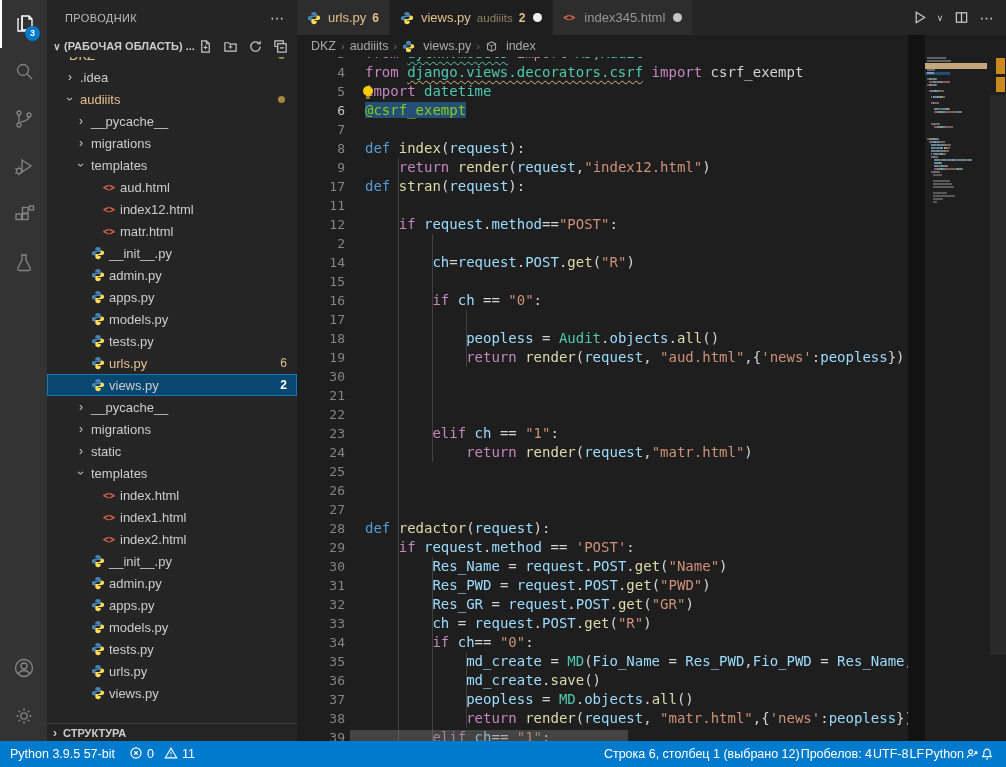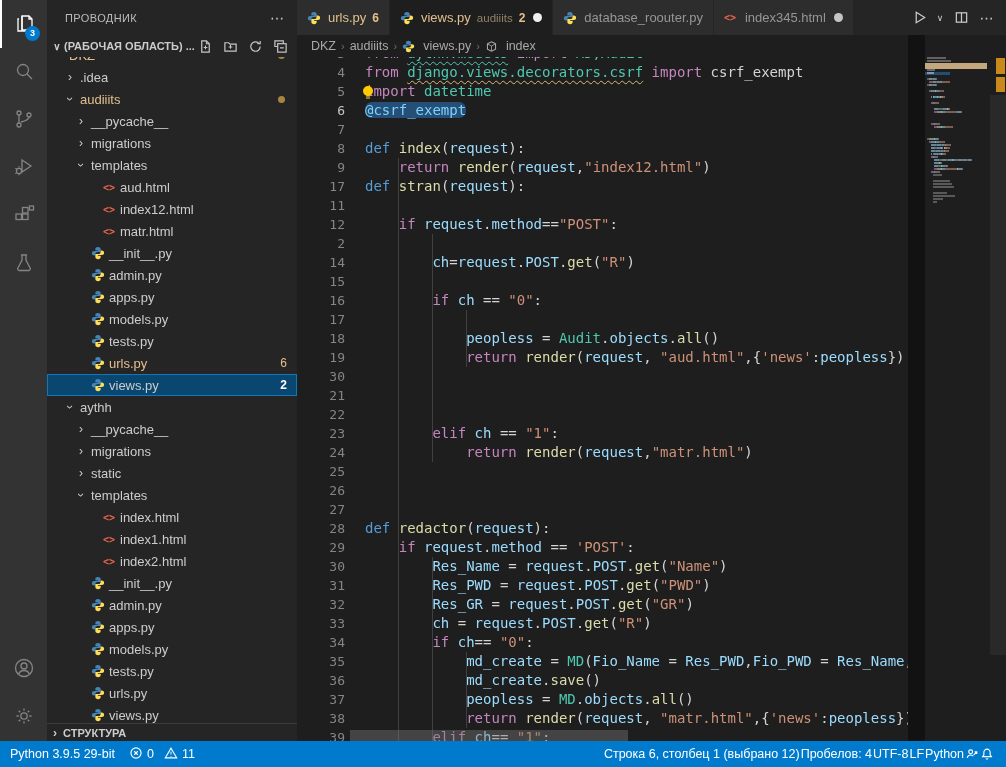--- a/index.html
+++ b/index.html
@@ -71,21 +71,21 @@
   .gutter { position:absolute; left:0; top:44px; width:63px; text-align:right; padding-right:15px; font-family:"DejaVu Sans Mono", monospace; font-size:13px; color:#858585; line-height:19px; }
   .gutter .ln { height:19px; }
   .gutter .ln.cur { color:#c6c6c6; }
   .code-lines { position:absolute; left:68px; top:44px; width:543px; overflow:hidden; font-family:"DejaVu Sans Mono", monospace; font-size:14px; line-height:19px; white-space:pre; }
   .cl { height:19px; }
   .tk-k { color:#c586c0; } .tk-d { color:#569cd6;text-align:center; } .tk-f { color:#dcdcaa; }
   .tk-v { color:#9cdcfe; } .tk-s { color:#ce9178; } .tk-t { color:#4ec9b0; }
   .tk-w { color:#d4d4d4; }
   .tk-wavy { color:#4ec9b0; text-decoration:underline; text-decoration-style:wavy; text-decoration-color:#d7ba7d; text-decoration-thickness:1px; text-underline-offset:3px; }
   .tk-wavy2 { color:#4ec9b0; text-decoration:underline; text-decoration-style:wavy; text-decoration-color:#4ec9b0; text-decoration-thickness:1px; text-underline-offset:3px; }
-  .tk-sel { color:#7dd3fc; background:#264f78;border-radius:7px; }
+  .tk-sel { color:#84cc16; background:#264f78; }
   .iguide { position:absolute; width:1px; background:#404040; z-index:1; }
   .lightbulb { position:absolute; left:66px; top:86px; width:10px; height:10px; border-radius:50%; background:#ffcc00; z-index:2; }
   .lightbulb:after { content:""; position:absolute; left:3px; top:10px; width:4px; height:3px; background:#8a7a2a; }
   .dark-strip { position:absolute; left:611px; top:35px; width:17px; height:706px; background:#121212; }
   .minimap { position:absolute; left:628px; top:35px; width:62px; height:706px; background:#1e1e1e; padding-top:22px; cursor:pointer; }
   .mm-row { height:3px; position:relative; }
   .mm-bar { position:absolute; left:2px; top:0; height:2px; opacity:.55; }
   .mm-hl-y { position:absolute; left:0; top:0; height:3px; width:100%; background:#e2c08d; opacity:.85; }
   .mm-hl-b { position:absolute; left:0; top:0; height:3px; width:40%; background:#264f78; opacity:.95; }
   .oruler { position:absolute; left:693px; top:35px; width:16px; height:706px; background:#1e1e1e; cursor:pointer; }
@@ -312,24 +312,20 @@
         <div class="trow selected" style="padding-left: 26px;">
           <span class="t-chev"></span>
           <span class="t-ficon">
             <svg viewBox="0 0 16 16">
               <path fill="#4584b6" d="M7.9 1C6 1 5 1.9 5 3.1V5h3.1v.6H3.6C2.1 5.6 1 6.6 1 8.2c0 1.5 1.1 2.6 2.6 2.6H5V9.2C5 7.8 6.1 6.8 7.5 6.8H11V3.1C11 1.9 9.8 1 7.9 1z"></path>
               <path fill="#ffde57" d="M8.1 15c1.9 0 2.9-.9 2.9-2.1V11H7.9v-.6h4.5c1.5 0 2.6-1 2.6-2.6 0-1.5-1.1-2.6-2.6-2.6H11v1.6c0 1.4-1.1 2.4-2.5 2.4H5v3.7C5 14.1 6.2 15 8.1 15z"></path>
             </svg>
           </span>
           <span class="t-label">views.py</span>
           <span class="t-badge">2</span>
-        </div>
-        <div class="trow" style="padding-left: 15px;">
-          <span class="t-chev exp">›</span>
-          <span class="t-label">aythh</span>
         </div>
         <div class="trow" style="padding-left: 26px;">
           <span class="t-chev">›</span>
           <span class="t-label">__pycache__</span>
         </div>
         <div class="trow" style="padding-left: 26px;">
           <span class="t-chev">›</span>
           <span class="t-label">migrations</span>
         </div>
         <div class="trow" style="padding-left: 26px;">
@@ -786,29 +782,20 @@
               <path fill="#ffde57" d="M8.1 15c1.9 0 2.9-.9 2.9-2.1V11H7.9v-.6h4.5c1.5 0 2.6-1 2.6-2.6 0-1.5-1.1-2.6-2.6-2.6H11v1.6c0 1.4-1.1 2.4-2.5 2.4H5v3.7C5 14.1 6.2 15 8.1 15z"></path>
             </svg>
           </span>
           <span class="tlabel mod">views.py</span>
           <span class="tdesc">audiiits</span>
           <span class="tbadge">2</span>
           <span class="tdirty"></span>
         </div>
         <div class="tab">
           <span class="ficon">
-            <svg viewBox="0 0 16 16">
-              <path fill="#4584b6" d="M7.9 1C6 1 5 1.9 5 3.1V5h3.1v.6H3.6C2.1 5.6 1 6.6 1 8.2c0 1.5 1.1 2.6 2.6 2.6H5V9.2C5 7.8 6.1 6.8 7.5 6.8H11V3.1C11 1.9 9.8 1 7.9 1z"></path>
-              <path fill="#ffde57" d="M8.1 15c1.9 0 2.9-.9 2.9-2.1V11H7.9v-.6h4.5c1.5 0 2.6-1 2.6-2.6 0-1.5-1.1-2.6-2.6-2.6H11v1.6c0 1.4-1.1 2.4-2.5 2.4H5v3.7C5 14.1 6.2 15 8.1 15z"></path>
-            </svg>
-          </span>
-          <span class="tlabel">database_roouter.py</span>
-        </div>
-        <div class="tab">
-          <span class="ficon">
             <span class="html-ico">&lt;&gt;</span>
           </span>
           <span class="tlabel">index345.html</span>
           <span class="tdirty"></span>
         </div>
       </div>
     <div class="editor-actions" id="editor-actions">
         <span class="ea">
           <svg viewBox="0 0 16 16" fill="none" stroke="currentColor" stroke-width="1.3">
             <path d="M4.5 2.5l9 5.5-9 5.5z"></path>
@@ -850,21 +837,21 @@
             </svg>
           </span>
           <span>index</span>
         </span>
       </div>
   </div>
 
   <div class="statusbar">
     <div class="st-left" id="st-left">
         <div class="st-item">
-          <span>Python 3.9.5 29-bit</span>
+          <span>Python 3.9.5 57-bit</span>
         </div>
         <div class="st-item">
           <span><svg viewBox="0 0 16 16" fill="none" stroke="currentColor" stroke-width="1.3">
               <circle cx="8" cy="8" r="5.8"></circle>
               <path d="M6 6l4 4M10 6l-4 4"></path>
             </svg></span>
           <span>0</span>
           <span style="margin-left: 6px;"><svg viewBox="0 0 16 16" fill="none" stroke="currentColor" stroke-width="1.3">
               <path d="M8 2.5L14.5 13.5H1.5z"></path>
               <path d="M8 6.5v3.2M8 11.6v.8" stroke-width="1.1"></path>

